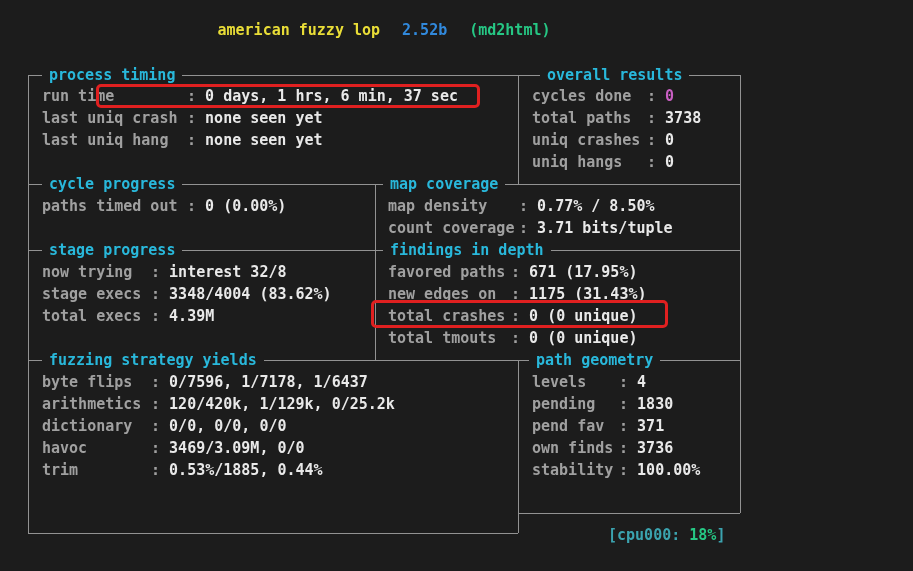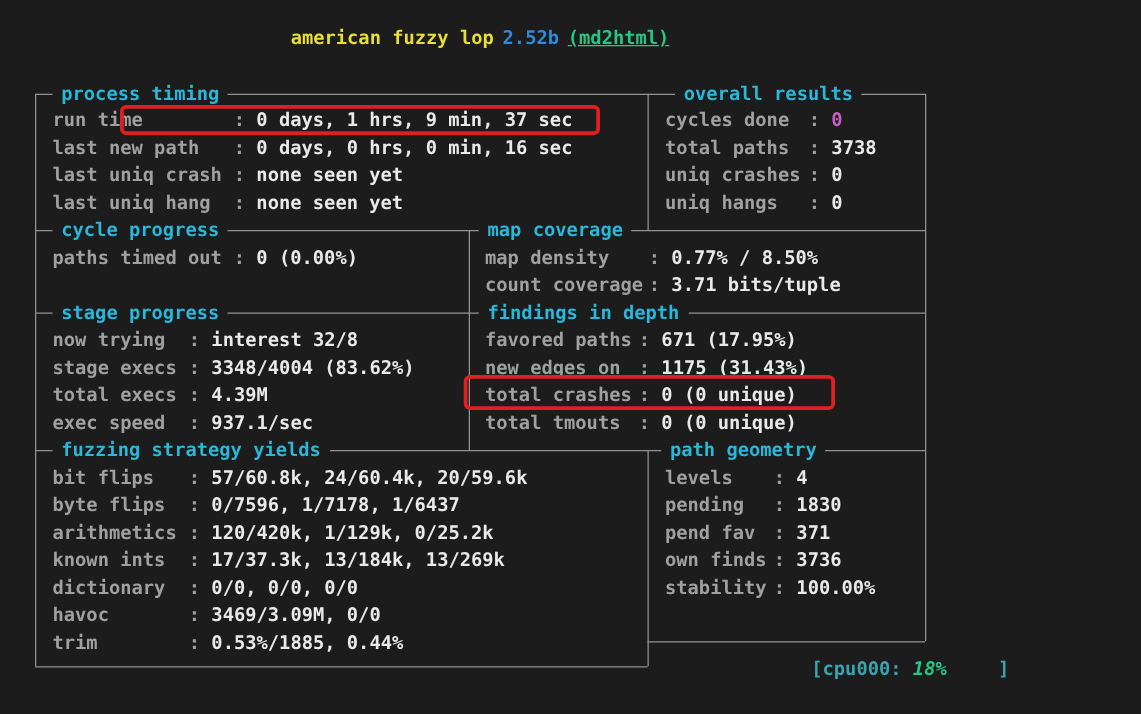--- a/index.html
+++ b/index.html
@@ -9,25 +9,25 @@
   .vline{position:absolute;width:1px;background:var(--border);}
   .phead{position:absolute;transform:translateY(-50%);background:var(--bg);padding:0 7px;
          color:var(--cyan);white-space:pre;}
   .panel{position:absolute;}
   .row{white-space:pre;height:22px;}
   .lbl{display:inline-block;text-align:left;color:var(--label);width:var(--lw);}
   .sep{color:var(--label);}
   .val{color:var(--value);}
   .c-magenta{color:var(--magenta);}
   #title{position:absolute;left:28px;top:19px;width:712px;text-align:center;white-space:pre;}
-  #title .app{color:var(--yellow);} #title .ver{color:var(--blue);} #title .tgt{color:var(--green);text-decoration:underline;}
-  #title span+span{margin-left:7px;text-align:center;}
+  #title .app{color:var(--yellow);} #title .ver{color:var(--blue);} #title .tgt{color:var(--green);}
+  #title span+span{margin-left:22px;text-align:center;}
   #cpu{position:absolute;left:608px;top:524px;white-space:pre;}
-  #cpu .pre,#cpu .suf{color:var(--cpucyan);margin-left:41px;}
-  #cpu .pct{color:var(--green);font-style:italic;}
+  #cpu .pre,#cpu .suf{color:var(--cpucyan);}
+  #cpu .pct{color:var(--green);}
   .annot{position:absolute;box-sizing:border-box;border:3px solid var(--red);border-radius:5px;}
 </style>
 </head>
 <body>
 
 <div id="title"><span class="app">american fuzzy lop</span><span class="ver">2.52b</span><span class="tgt">(md2html)</span></div>
 
 <div class="hline" style="left:28px;top:75px;width:712px"></div>
 <div class="hline" style="left:28px;top:184px;width:712px"></div>
 <div class="hline" style="left:28px;top:250px;width:712px"></div>
@@ -43,55 +43,51 @@
 <div class="phead" style="left:42px;top:75px">process timing</div>
 <div class="phead" style="left:540px;top:75px">overall results</div>
 <div class="phead" style="left:42px;top:184px">cycle progress</div>
 <div class="phead" style="left:383px;top:184px">map coverage</div>
 <div class="phead" style="left:42px;top:250px">stage progress</div>
 <div class="phead" style="left:383px;top:250px">findings in depth</div>
 <div class="phead" style="left:42px;top:360px">fuzzing strategy yields</div>
 <div class="phead" style="left:529px;top:360px">path geometry</div>
 
 <div class="panel" style="left:42px;top:85px;--lw:136px">
-    <div class="row"><span class="lbl">run time</span><span class="sep"> : </span><span class="val">0 days, 1 hrs, 9 min, 37 sec</span></div>
-    <div class="row"><span class="lbl">last new path</span><span class="sep"> : </span><span class="val">0 days, 0 hrs, 0 min, 16 sec</span></div>
+    <div class="row"><span class="lbl">run time</span><span class="sep"> : </span><span class="val">0 days, 1 hrs, 6 min, 37 sec</span></div>
     <div class="row"><span class="lbl">last uniq crash</span><span class="sep"> : </span><span class="val">none seen yet</span></div>
     <div class="row"><span class="lbl">last uniq hang</span><span class="sep"> : </span><span class="val">none seen yet</span></div>
   </div>
 <div class="panel" style="left:532px;top:85px;--lw:106px">
     <div class="row"><span class="lbl">cycles done</span><span class="sep"> : </span><span class="val c-magenta">0</span></div>
     <div class="row"><span class="lbl">total paths</span><span class="sep"> : </span><span class="val">3738</span></div>
     <div class="row"><span class="lbl">uniq crashes</span><span class="sep"> : </span><span class="val">0</span></div>
     <div class="row"><span class="lbl">uniq hangs</span><span class="sep"> : </span><span class="val">0</span></div>
   </div>
 <div class="panel" style="left:42px;top:195px;--lw:136px">
     <div class="row"><span class="lbl">paths timed out</span><span class="sep"> : </span><span class="val">0 (0.00%)</span></div>
   </div>
 <div class="panel" style="left:388px;top:195px;--lw:122px">
     <div class="row"><span class="lbl">map density</span><span class="sep"> : </span><span class="val">0.77% / 8.50%</span></div>
     <div class="row"><span class="lbl">count coverage</span><span class="sep"> : </span><span class="val">3.71 bits/tuple</span></div>
   </div>
 <div class="panel" style="left:42px;top:261px;--lw:100px">
     <div class="row"><span class="lbl">now trying</span><span class="sep"> : </span><span class="val">interest 32/8</span></div>
     <div class="row"><span class="lbl">stage execs</span><span class="sep"> : </span><span class="val">3348/4004 (83.62%)</span></div>
     <div class="row"><span class="lbl">total execs</span><span class="sep"> : </span><span class="val">4.39M</span></div>
-    <div class="row"><span class="lbl">exec speed</span><span class="sep"> : </span><span class="val">937.1/sec</span></div>
   </div>
 <div class="panel" style="left:388px;top:261px;--lw:114px">
     <div class="row"><span class="lbl">favored paths</span><span class="sep"> : </span><span class="val">671 (17.95%)</span></div>
     <div class="row"><span class="lbl">new edges on</span><span class="sep"> : </span><span class="val">1175 (31.43%)</span></div>
     <div class="row"><span class="lbl">total crashes</span><span class="sep"> : </span><span class="val">0 (0 unique)</span></div>
     <div class="row"><span class="lbl">total tmouts</span><span class="sep"> : </span><span class="val">0 (0 unique)</span></div>
   </div>
 <div class="panel" style="left:42px;top:371px;--lw:100px">
-    <div class="row"><span class="lbl">bit flips</span><span class="sep"> : </span><span class="val">57/60.8k, 24/60.4k, 20/59.6k</span></div>
     <div class="row"><span class="lbl">byte flips</span><span class="sep"> : </span><span class="val">0/7596, 1/7178, 1/6437</span></div>
     <div class="row"><span class="lbl">arithmetics</span><span class="sep"> : </span><span class="val">120/420k, 1/129k, 0/25.2k</span></div>
-    <div class="row"><span class="lbl">known ints</span><span class="sep"> : </span><span class="val">17/37.3k, 13/184k, 13/269k</span></div>
     <div class="row"><span class="lbl">dictionary</span><span class="sep"> : </span><span class="val">0/0, 0/0, 0/0</span></div>
     <div class="row"><span class="lbl">havoc</span><span class="sep"> : </span><span class="val">3469/3.09M, 0/0</span></div>
     <div class="row"><span class="lbl">trim</span><span class="sep"> : </span><span class="val">0.53%/1885, 0.44%</span></div>
   </div>
 <div class="panel" style="left:532px;top:371px;--lw:78px">
     <div class="row"><span class="lbl">levels</span><span class="sep"> : </span><span class="val">4</span></div>
     <div class="row"><span class="lbl">pending</span><span class="sep"> : </span><span class="val">1830</span></div>
     <div class="row"><span class="lbl">pend fav</span><span class="sep"> : </span><span class="val">371</span></div>
     <div class="row"><span class="lbl">own finds</span><span class="sep"> : </span><span class="val">3736</span></div>
     <div class="row"><span class="lbl">stability</span><span class="sep"> : </span><span class="val">100.00%</span></div>

